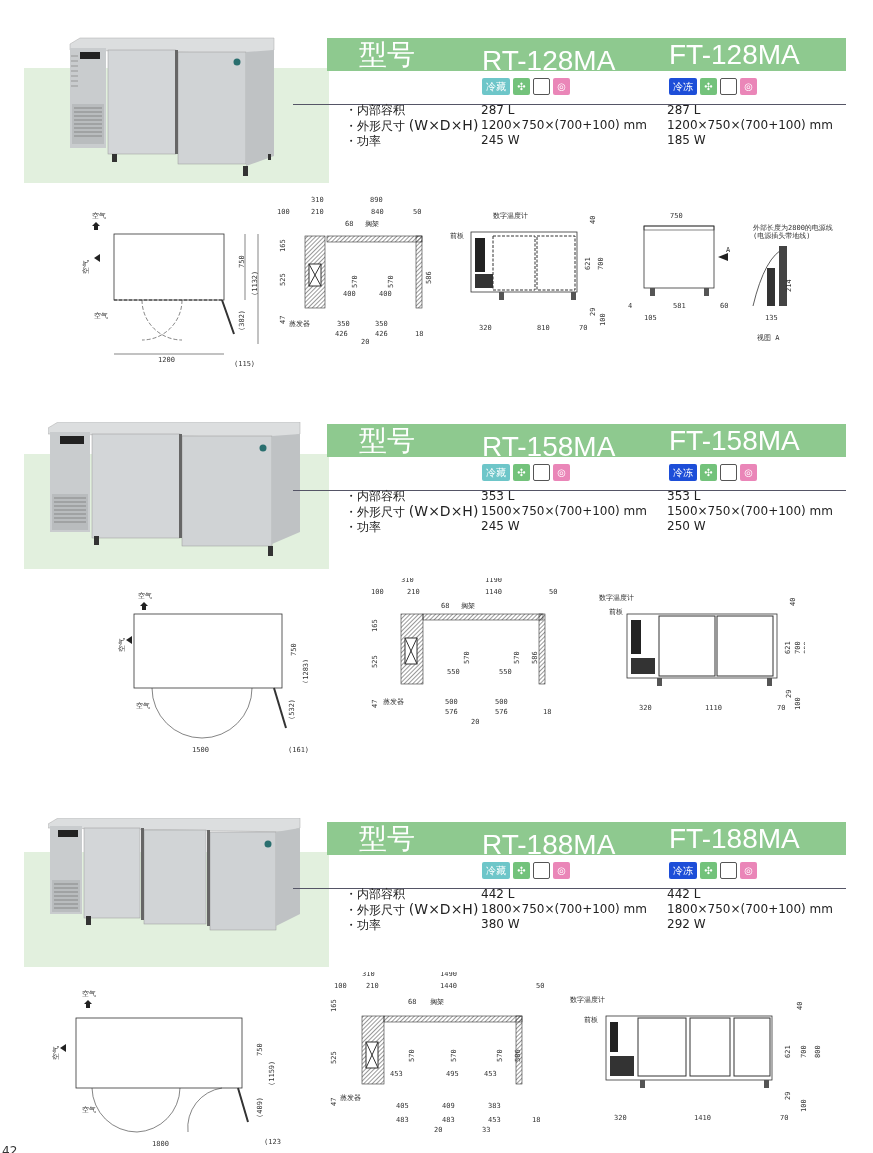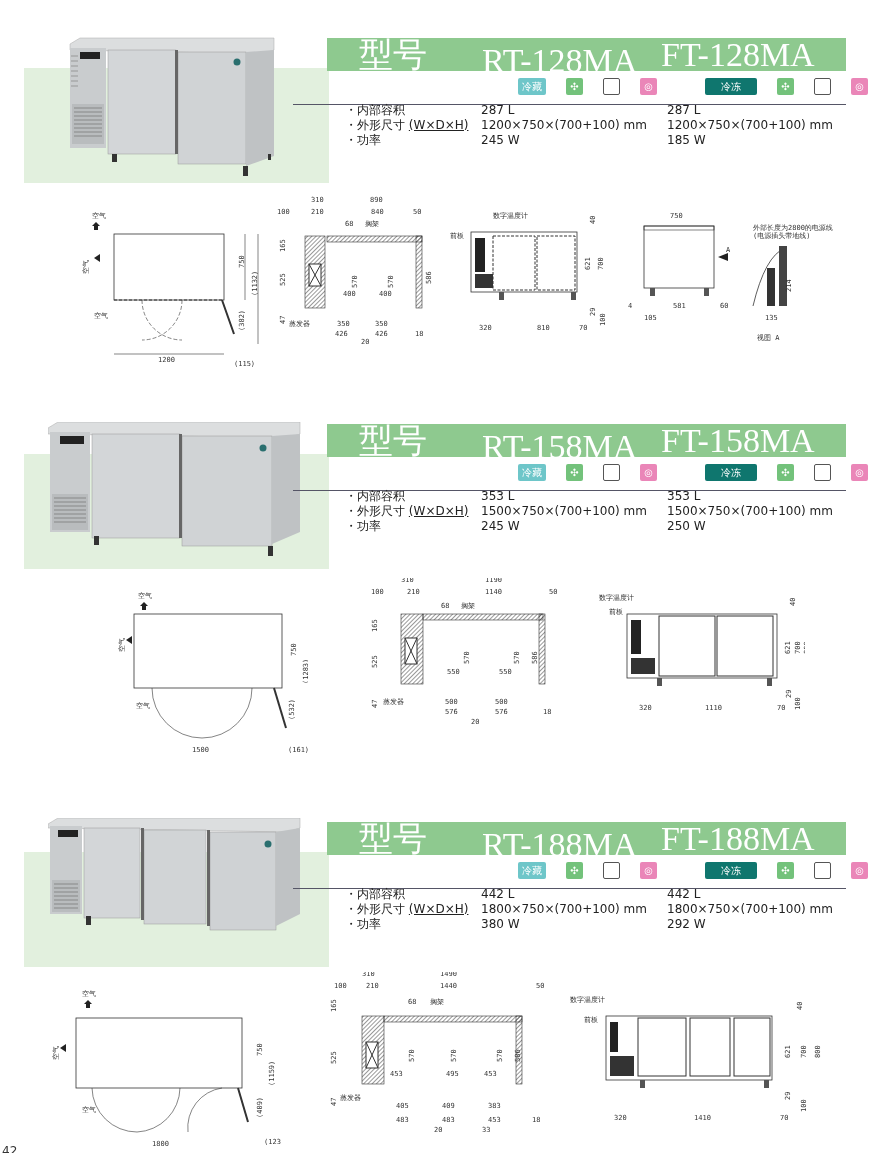--- a/index.html
+++ b/index.html
@@ -1,35 +1,35 @@
 <!DOCTYPE html>
 <html><head>
 <meta charset="utf-8">
 <style>
   html,body{margin:0;padding:0;background:#fff;}
   body{width:873px;height:1153px;position:relative;overflow:hidden;font-family:"DejaVu Sans","Liberation Sans",sans-serif;color:#222;}
   .section{position:absolute;left:0;width:873px;height:390px;}
   .photo-bg{position:absolute;left:24px;top:40px;width:305px;height:115px;background:#e2f0de;}
   .fridge{position:absolute;left:66px;top:0;}
   .title-bar{position:absolute;left:327px;top:2px;width:519px;height:33px;background:#8ec98f;}
-  .title-bar span{position:absolute;top:0;color:#fff;font-size:34px;line-height:33px;font-family:Liberation Serif, serif;text-align:right;}
+  .title-bar span{position:absolute;top:0;color:#fff;font-size:28px;line-height:33px;font-family:Liberation Sans, sans-serif;text-align:right;}
   .t-label{left:32px;}
   .t-rt{left:155px;margin-top:6px;}
-  .t-ft{left:334px;}
-  .badges{position:absolute;top:42px;height:17px;display:flex;gap:20px;margin-left:36px;}
+  .t-ft{left:342px;}
+  .badges{position:absolute;top:42px;height:17px;display:flex;gap:3px;}
   .badge{height:17px;border-radius:2px;color:#fff;font-size:10px;line-height:17px;text-align:center;}
   .b-cold{width:28px;background:#6ec6c9;}
-  .b-freeze{width:52px;background:#0f766e;}
+  .b-freeze{width:28px;background:#1d4ed8;}
   .b-fan{width:17px;background:#73c27b;}
   .b-door{width:17px;background:#fff;border:1px solid #555;box-sizing:border-box;}
   .b-temp{width:17px;background:#ea86b8;}
   .sep{position:absolute;left:293px;top:68px;width:553px;height:1px;background:#556;}
   .specs{position:absolute;top:67px;font-size:12px;line-height:15px;}
   .spec-label{left:345px;}
-  .spec-label small{font-size:12px;text-decoration:underline;}
+  .spec-label small{font-size:14px;}
   .spec-rt{left:481px;}
   .spec-ft{left:667px;}
   .spec-row{white-space:nowrap;}
   .dwg{position:absolute;}
   .dwg text{font-family:"DejaVu Sans Mono",monospace;font-size:7px;fill:#333;}
   .page-num{position:absolute;left:2px;top:1144px;font-size:12px;color:#333;}
 </style>
 </head>
 <body>
 

